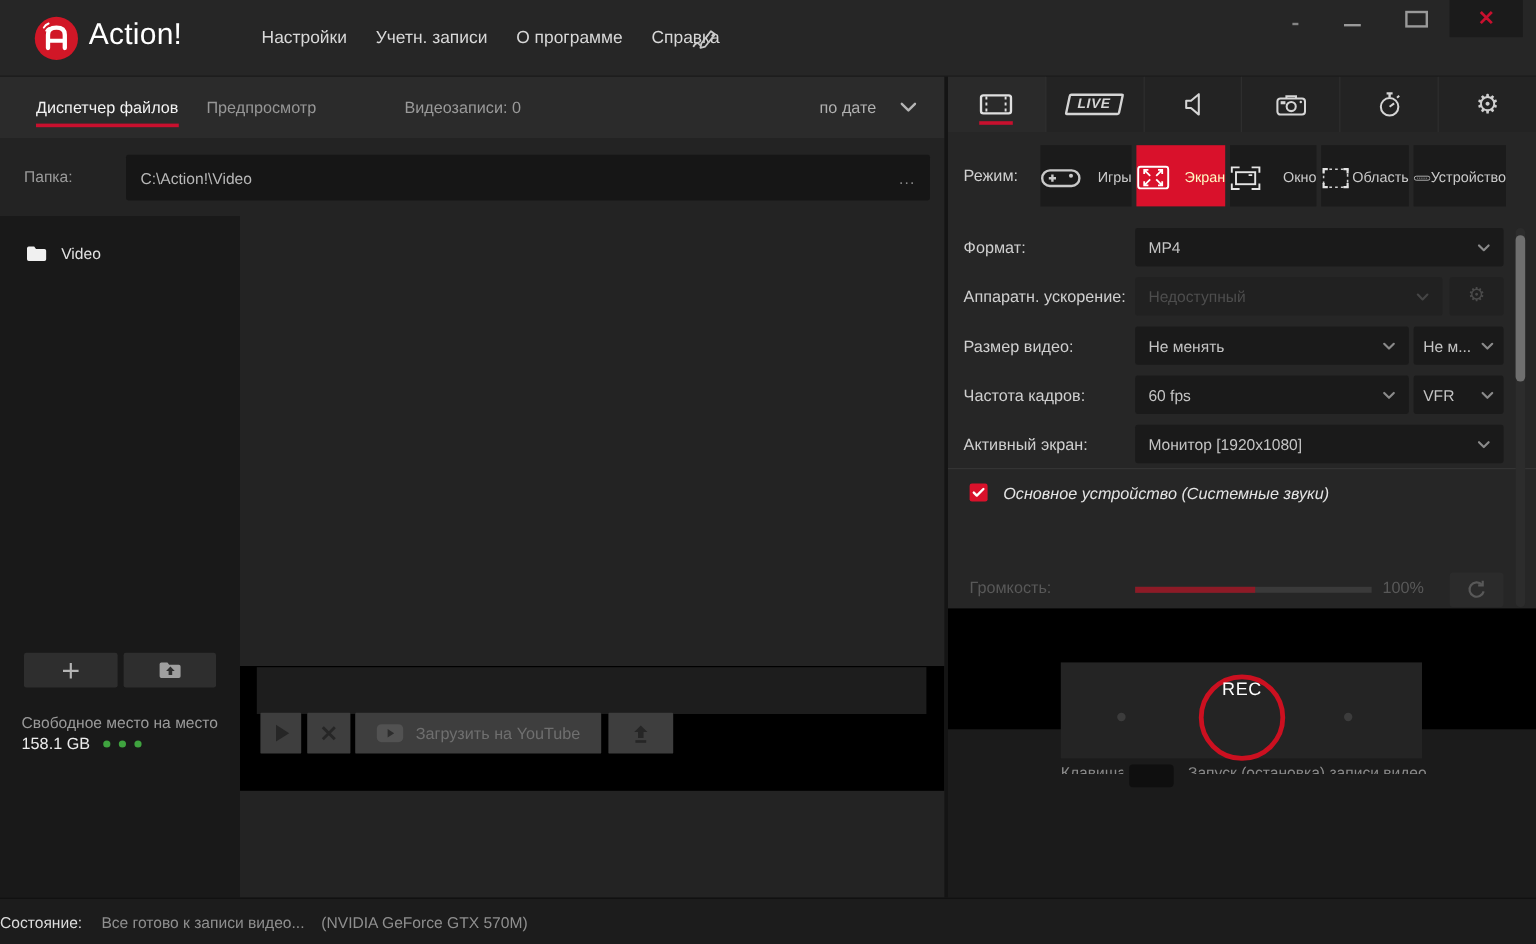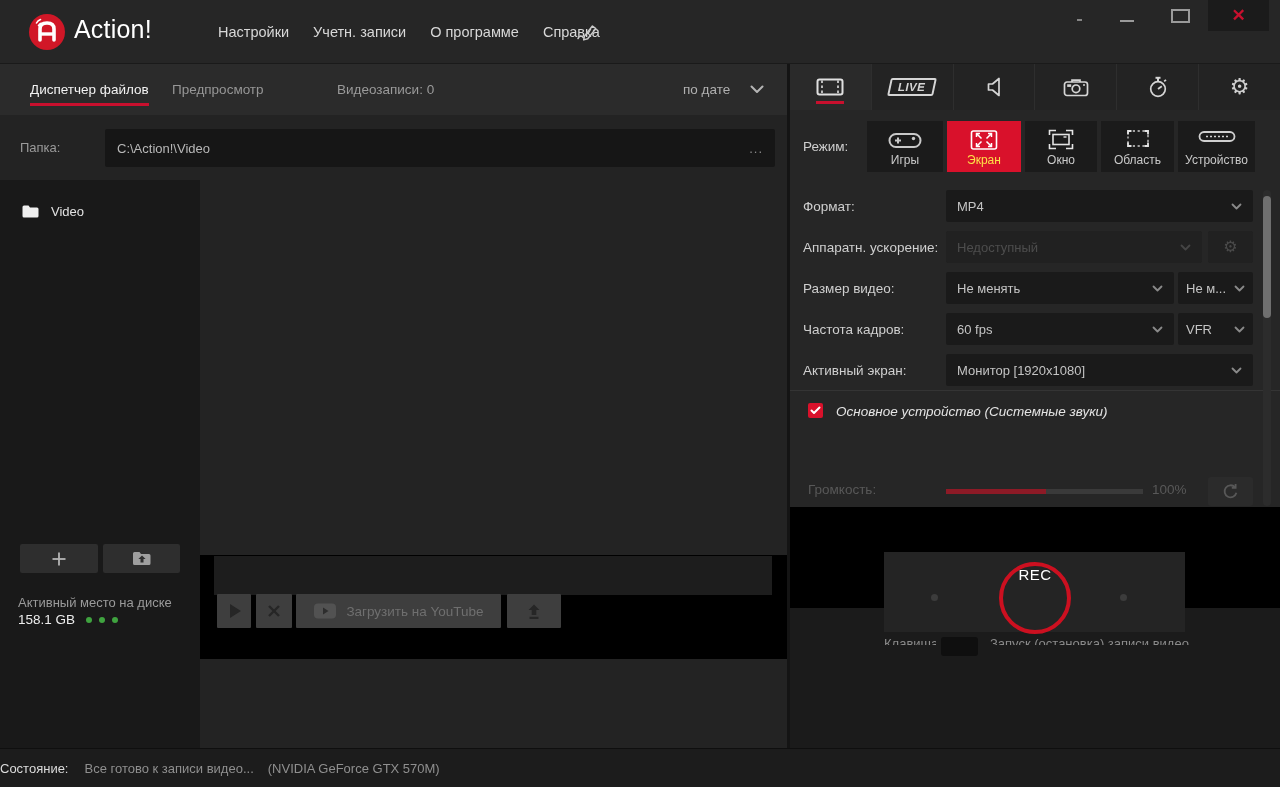--- a/index.html
+++ b/index.html
@@ -66,24 +66,24 @@
   .icon-tabbar { left:790px; top:64px; width:490px; height:46px; background:#232323; display:flex; }
   .itab { position:relative; flex:1; display:flex; align-items:center; justify-content:center; border-right:1px solid #2e2e2e; }
   .itab:last-child { border-right:none; }
   .itab.active { background:#2a2a2a; }
   .itab.active .ul { position:absolute; left:50%; margin-left:-14px; bottom:6px; width:28px; height:3px; background:#c8102e; }
   .live-badge { transform:skewX(-12deg); border:2px solid #d5d5d5; border-radius:2px; padding:1px 7px; font-size:11.5px; font-weight:700; color:#d5d5d5; letter-spacing:0.5px; }
   .gear-glyph { font-size:22px; color:#cfcfcf; line-height:1; }
 
   .mode-label { left:803px; top:121px; height:51px; display:flex; align-items:center; font-size:13.5px; color:#cfcfcf; }
   .mode-row { left:867px; top:121px; display:flex; gap:4px; }
-  .mode-btn { height:51px; background:#1b1b1b; display:flex; flex-direction:column; align-items:center; justify-content:space-between;
+  .mode-btn { height:51px; background:#1b1b1b; display:flex; flex-direction:row; align-items:center; justify-content:space-between;
               padding:8px 0 5px; color:#c9c9c9; }
   .mode-btn span { font-size:12px; }
-  .mode-btn.active { background:#d9112b; color:#fde047; }
+  .mode-btn.active { background:#d9112b; color:#fef9c3; }
 
   .srow { left:790px; width:490px; height:32px; }
   .slabel { position:absolute; left:13px; top:0; height:32px; display:flex; align-items:center; font-size:13.5px; color:#cfcfcf; }
   .dd { position:absolute; top:0; height:32px; background:#1a1a1a; border-radius:2px; display:flex; align-items:center;
         padding:0 11px; font-size:13px; color:#c4c4c4; }
   .dd .chev { margin-left:auto; color:#8a8a8a; }
   .dd.disabled { background:#212121; color:#4d4d4d; }
   .dd.disabled .chev { color:#454545; }
   .sq-btn { position:absolute; top:0; width:45px; height:32px; background:#212121; border-radius:2px; display:flex; align-items:center; justify-content:center; }
   .sep { left:790px; top:390px; width:490px; height:1px; background:#343434; }
@@ -193,21 +193,21 @@
         <line x1="8" y1="1.5" x2="8" y2="14.5" stroke="#b5b5b5" stroke-width="1.8"></line>
         <line x1="1.5" y1="8" x2="14.5" y2="8" stroke="#b5b5b5" stroke-width="1.8"></line>
       </svg>
     </div>
     <div class="side-btn b2">
       <svg width="20" height="15" viewBox="0 0 20 15">
         <path d="M1 2.5 q0-1.5 1.5-1.5 h5 l1.5 2 h8 q1.5 0 1.5 1.5 v8 q0 1.5 -1.5 1.5 h-14.5 q-1.5 0 -1.5-1.5 z" fill="#9f9f9f"></path>
         <path d="M10 4.5 l3.6 3.6 h-2.1 v3.4 h-3 V8.1 h-2.1 z" fill="#2e2e2e"></path>
       </svg>
     </div>
-    <div class="disk-label">Активный место на диске</div>
+    <div class="disk-label">Свободное место на место</div>
     <div class="disk-line">
       <span class="disk-value">158.1 GB</span>
       <span class="gdot"></span>
       <span class="gdot"></span>
       <span class="gdot"></span>
     </div>
   </aside>
 
   <main class="abs file-area"></main>
   <div class="abs file-footer"></div>

